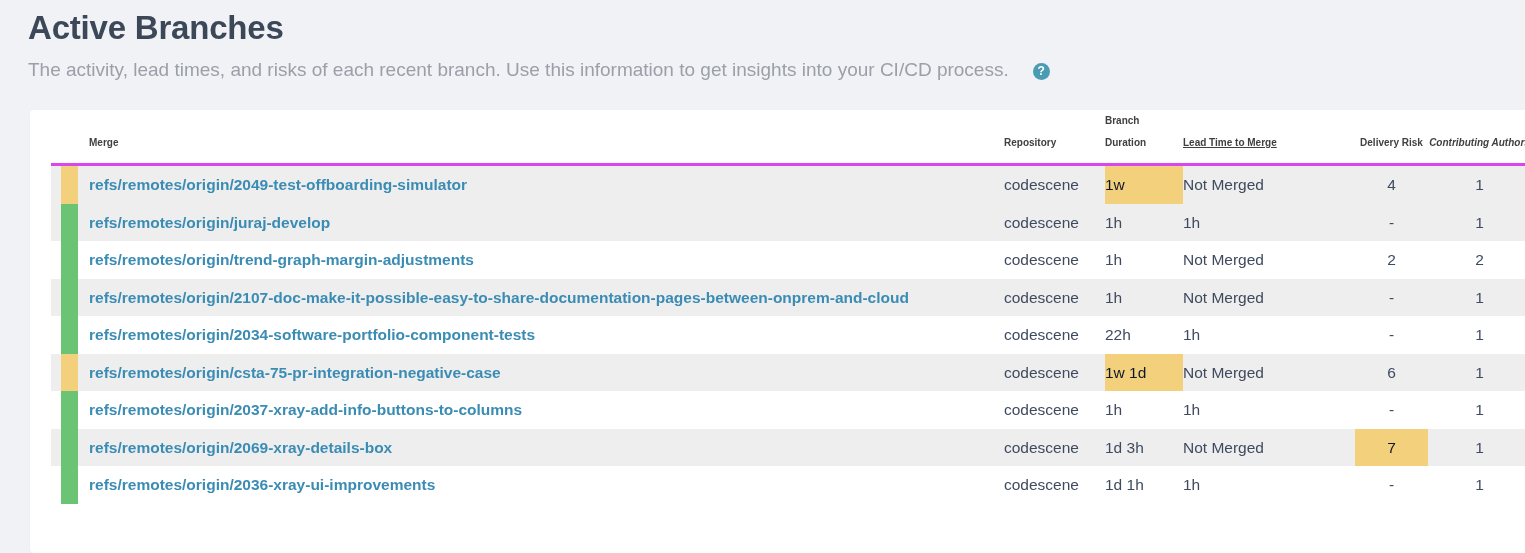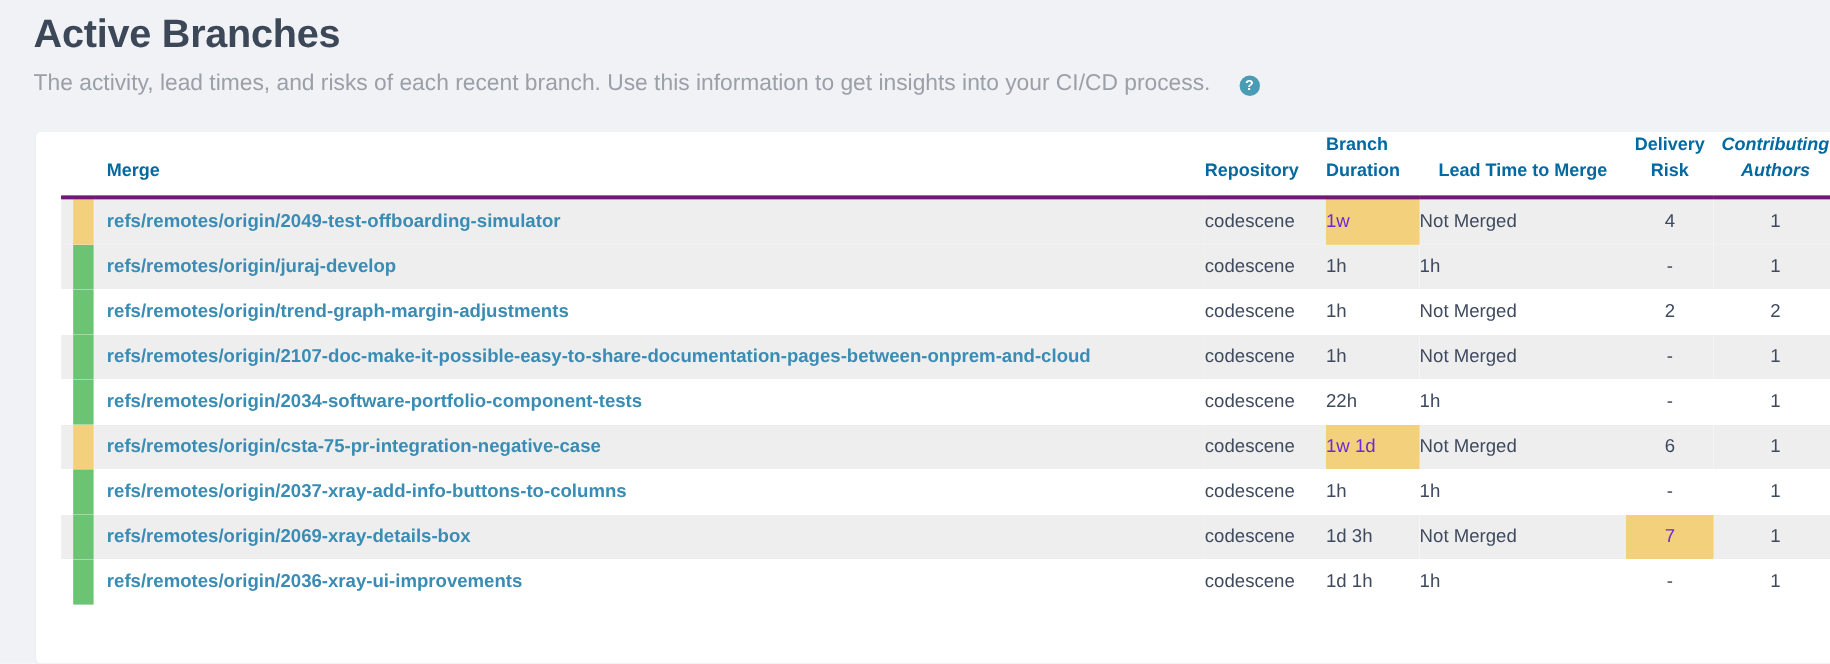--- a/index.html
+++ b/index.html
@@ -64,33 +64,33 @@
 
   table.branch-table {
     border-collapse: collapse;
     width: 1480px;
     margin-left: 21px;
     table-layout: fixed;
   }
 
   thead th {
     vertical-align: bottom;
-    font-size: 15px;
-    font-weight: bold;
-    color: #0369a1;
+    font-size: 10px;
+    font-weight: bold;
+    color: #404040;
     padding: 0 0 9px 0;
     line-height: 22px;
-    border-bottom: 3px solid #701a75;
+    border-bottom: 3px solid #d946ef;
     white-space: normal;
   }
   thead th.th-bar      { width: 28px;  padding: 0; }
   thead th.th-branch   { text-align: left;  padding-left: 10px; width: 925px; }
   thead th.th-repo     { text-align: left;  width: 101px; }
   thead th.th-duration { text-align: left;  width: 78px; }
-  thead th.th-lead     { text-align: center;  width: 172px; }
+  thead th.th-lead     { text-align: left;  width: 172px; text-decoration: underline; }
   thead th.th-risk     { text-align: center; width: 73px; }
   thead th.th-authors  { text-align: center; width: 103px; font-style: italic; }
 
   tbody tr { height: 37.5px; }
   tbody tr.odd  { background: #eeeeee; }
   tbody tr.even { background: #ffffff; }
 
   tbody td {
     font-size: 16px;
     color: #3f4a5f;
@@ -115,21 +115,21 @@
     cursor: pointer;
   }
 
   td.cell-repo { text-align: left; font-size: 15.5px; }
   td.cell-duration { text-align: left; font-size: 15.5px; }
   td.cell-lead { text-align: left; font-size: 15.5px; }
   td.cell-risk { text-align: center; font-size: 15.5px; }
   td.cell-authors { text-align: center; font-size: 15.5px; }
 
   td.hl { background: #f3d07c; }
-  td.cell-duration.hl, td.cell-risk.hl { color: #6d28d9; }
+  td.cell-duration.hl, td.cell-risk.hl { color: #0f172a; }
 </style>
 </head>
 <body>
 
 <div class="page">
 
   <h1 class="page-title">Active Branches</h1>
 
   <p class="page-subtitle">
     <span>The activity, lead times, and risks of each recent branch. Use this information to get insights into your CI/CD process.</span>

